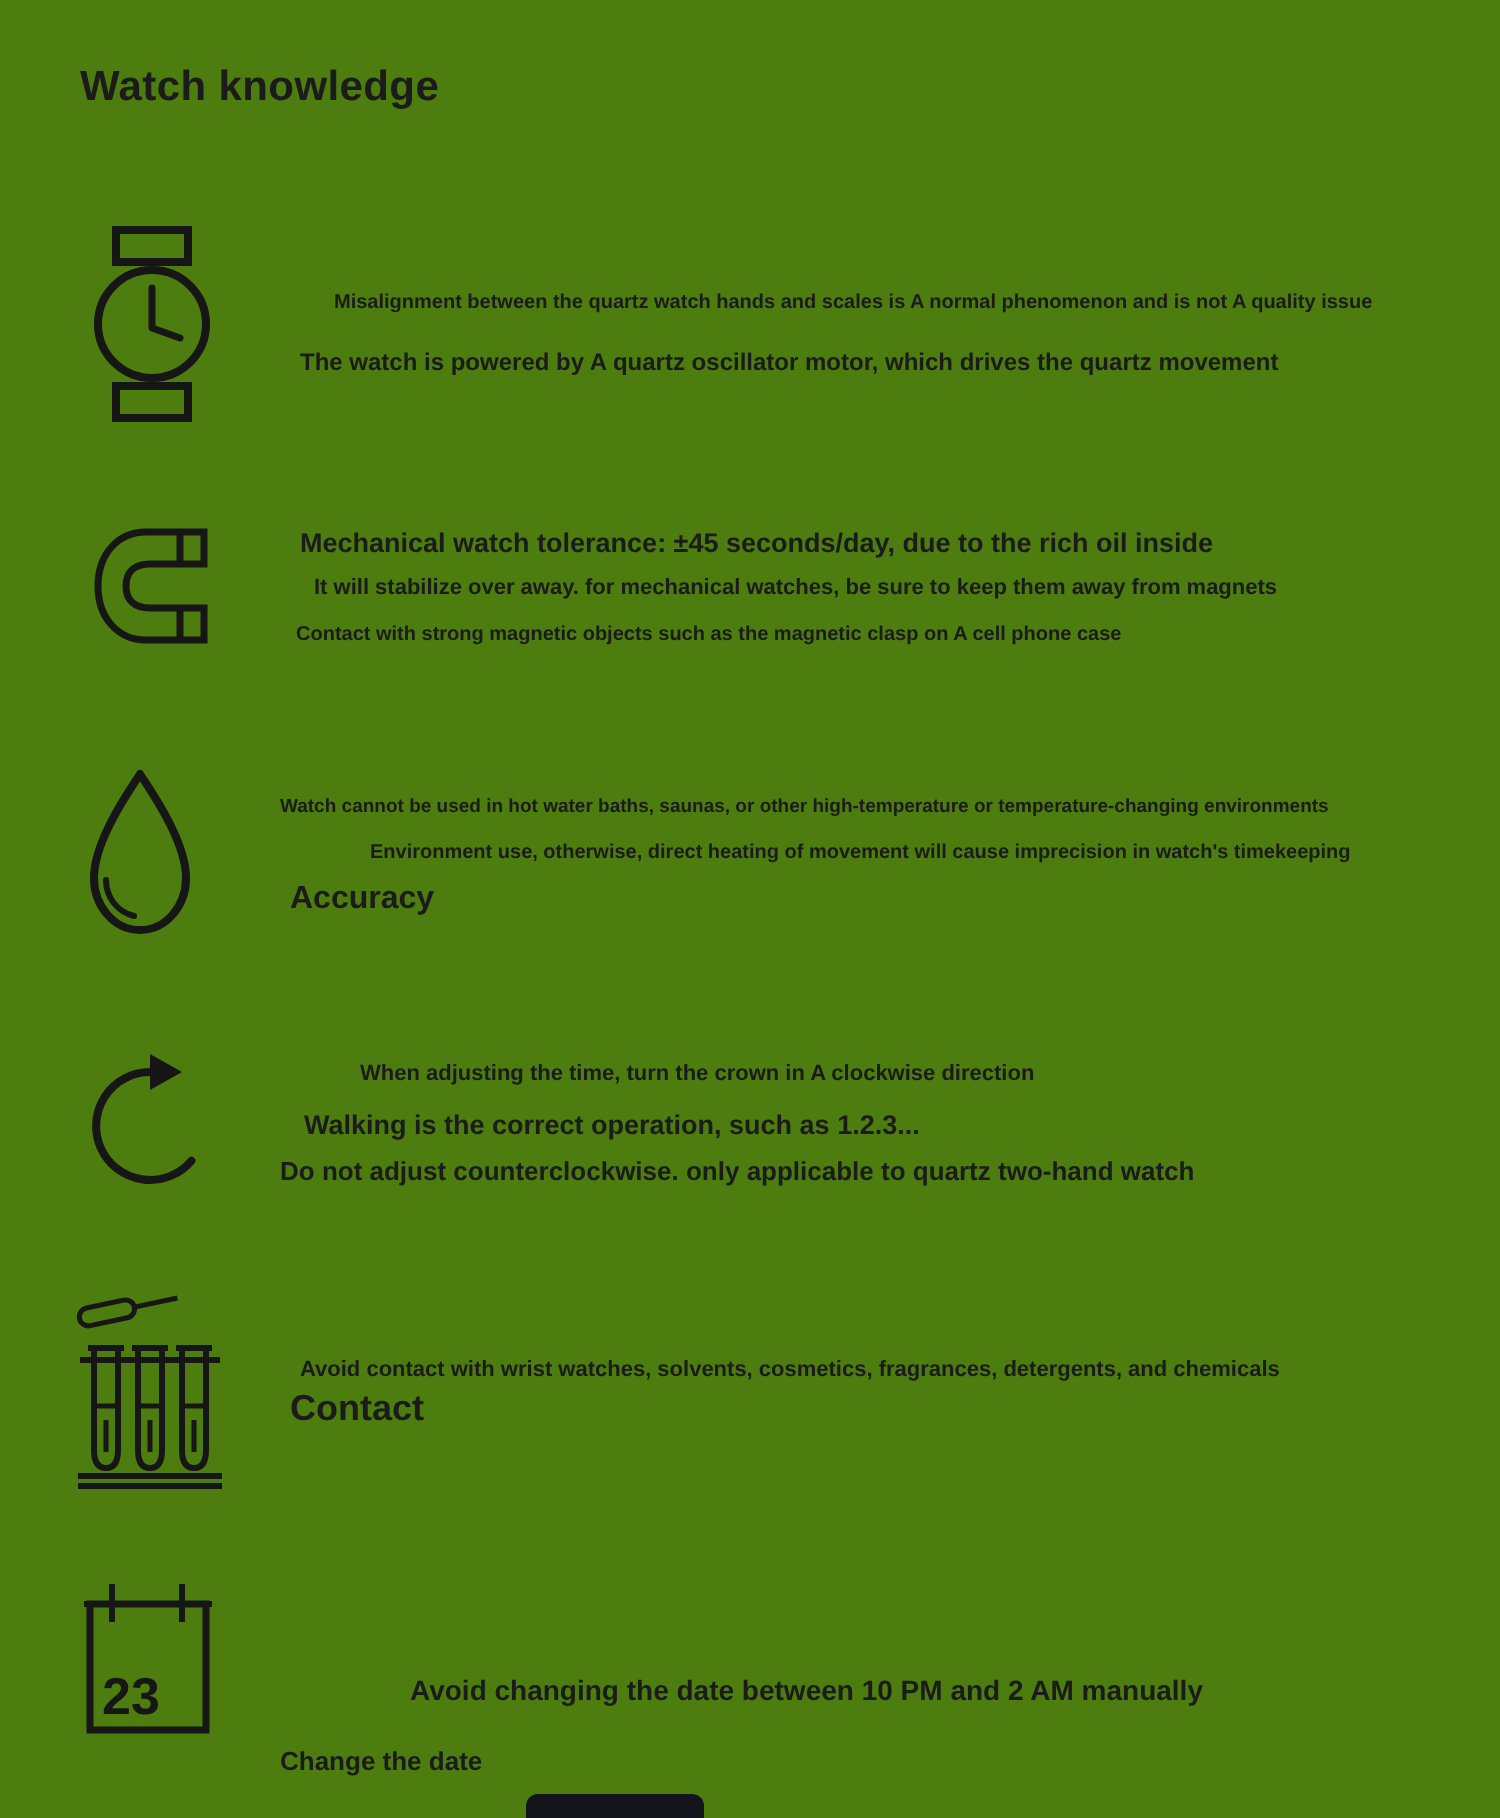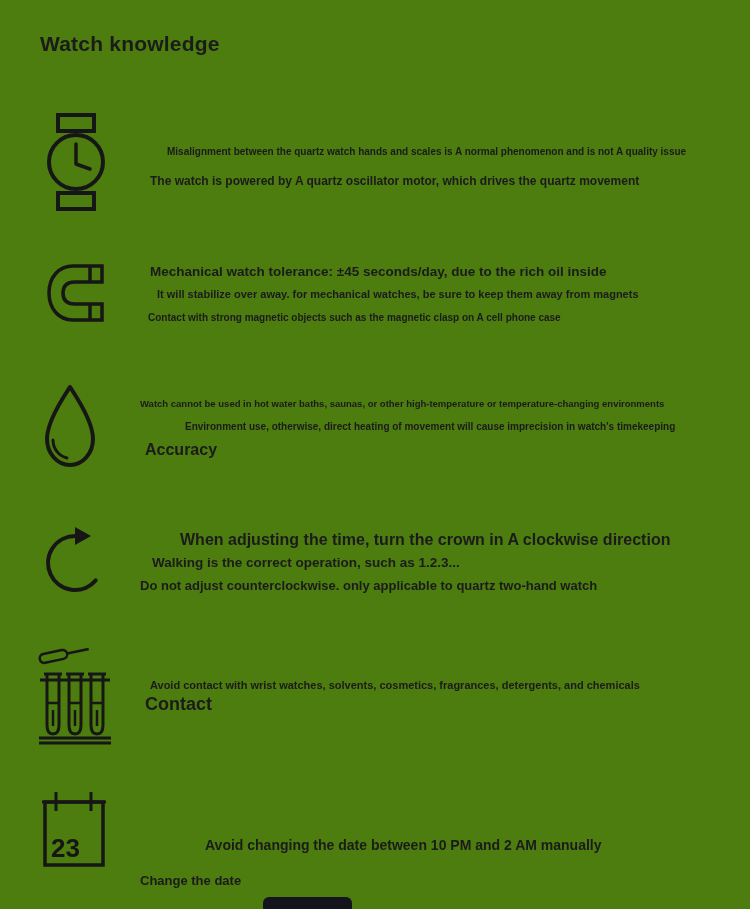--- a/index.html
+++ b/index.html
@@ -17,21 +17,21 @@
   .s1l2{left:150px;top:174px;font-size:12px;}
 
   .s2l1{left:150px;top:264px;font-size:13.5px;}
   .s2l2{left:157px;top:288px;font-size:11px;}
   .s2l3{left:148px;top:312px;font-size:10px;}
 
   .s3l1{left:140px;top:398px;font-size:9.5px;}
   .s3l2{left:153px;top:421px;font-size:10px;padding-left:32px;}
   .s3l3{left:145px;top:441px;font-size:16px;text-align:right;}
 
-  .s4l1{left:180px;top:531px;font-size:16px;text-align:center;}
+  .s4l1{left:180px;top:531px;font-size:11px;text-align:center;}
   .s4l2{left:152px;top:555px;font-size:13.5px;}
   .s4l3{left:140px;top:578px;font-size:13px;}
 
   .s5l1{left:150px;top:679px;font-size:11px;}
   .s5l2{left:145px;top:694px;font-size:18px;}
 
   .s6l1{left:205px;top:817px;font-size:14px;margin-top:20px;}
   .s6l2{left:140px;top:841px;font-size:13px;margin-top:32px;}
 
   .icon-watch{left:45px;top:112px;width:62px;height:100px;}

